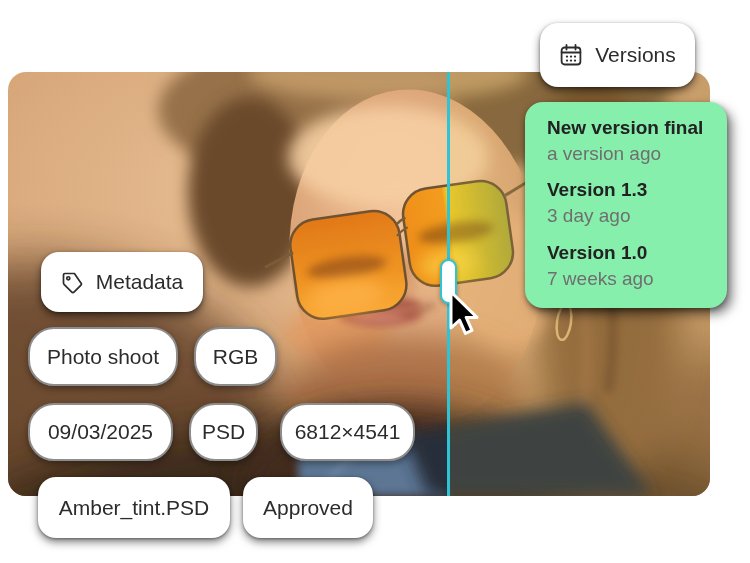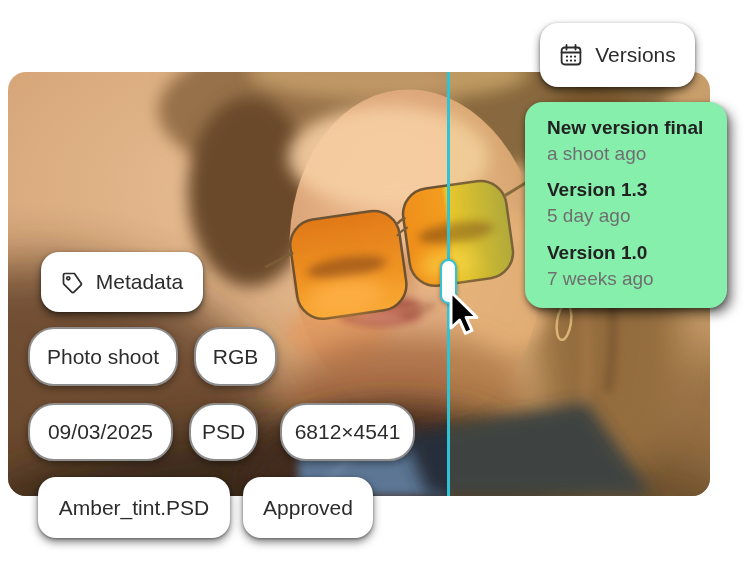--- a/index.html
+++ b/index.html
@@ -168,25 +168,25 @@
             <circle cx="16" cy="17.6" r="1.15"></circle>
         </g>
       </svg>
     </span>
     <span>Versions</span>
   </div>
 
   <div class="versions-panel">
     <div class="version-entry">
       <div class="version-title">New version final</div>
-      <div class="version-time">a shoot ago</div>
+      <div class="version-time">a version ago</div>
     </div>
     <div class="version-entry">
       <div class="version-title">Version 1.3</div>
-      <div class="version-time">5 day ago</div>
+      <div class="version-time">3 day ago</div>
     </div>
     <div class="version-entry">
       <div class="version-title">Version 1.0</div>
       <div class="version-time">7 weeks ago</div>
     </div>
   </div>
 
   <div class="chip raised metadata-chip">
     <span class="icon">
       <svg width="23" height="23" viewBox="0 0 24 24" fill="none" stroke="#2c2c2c" stroke-width="1.8" stroke-linejoin="round">

